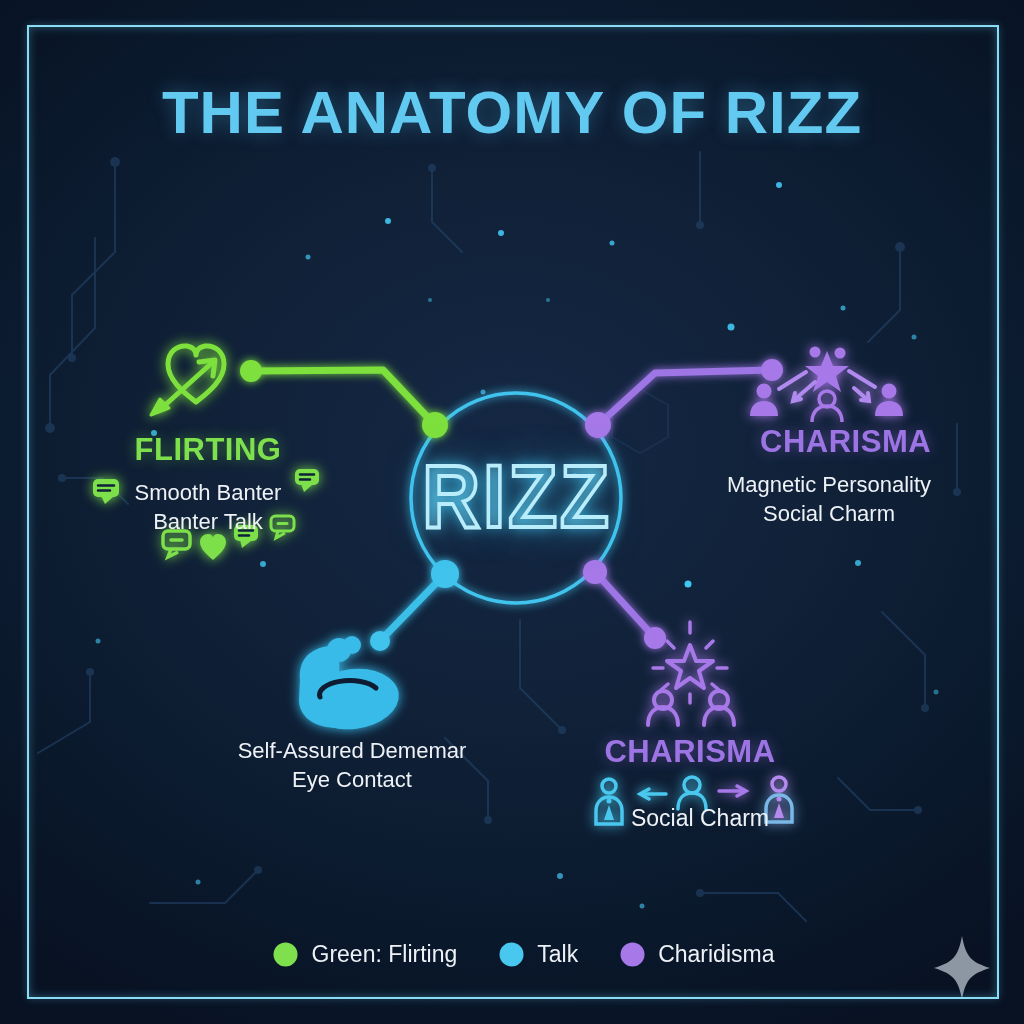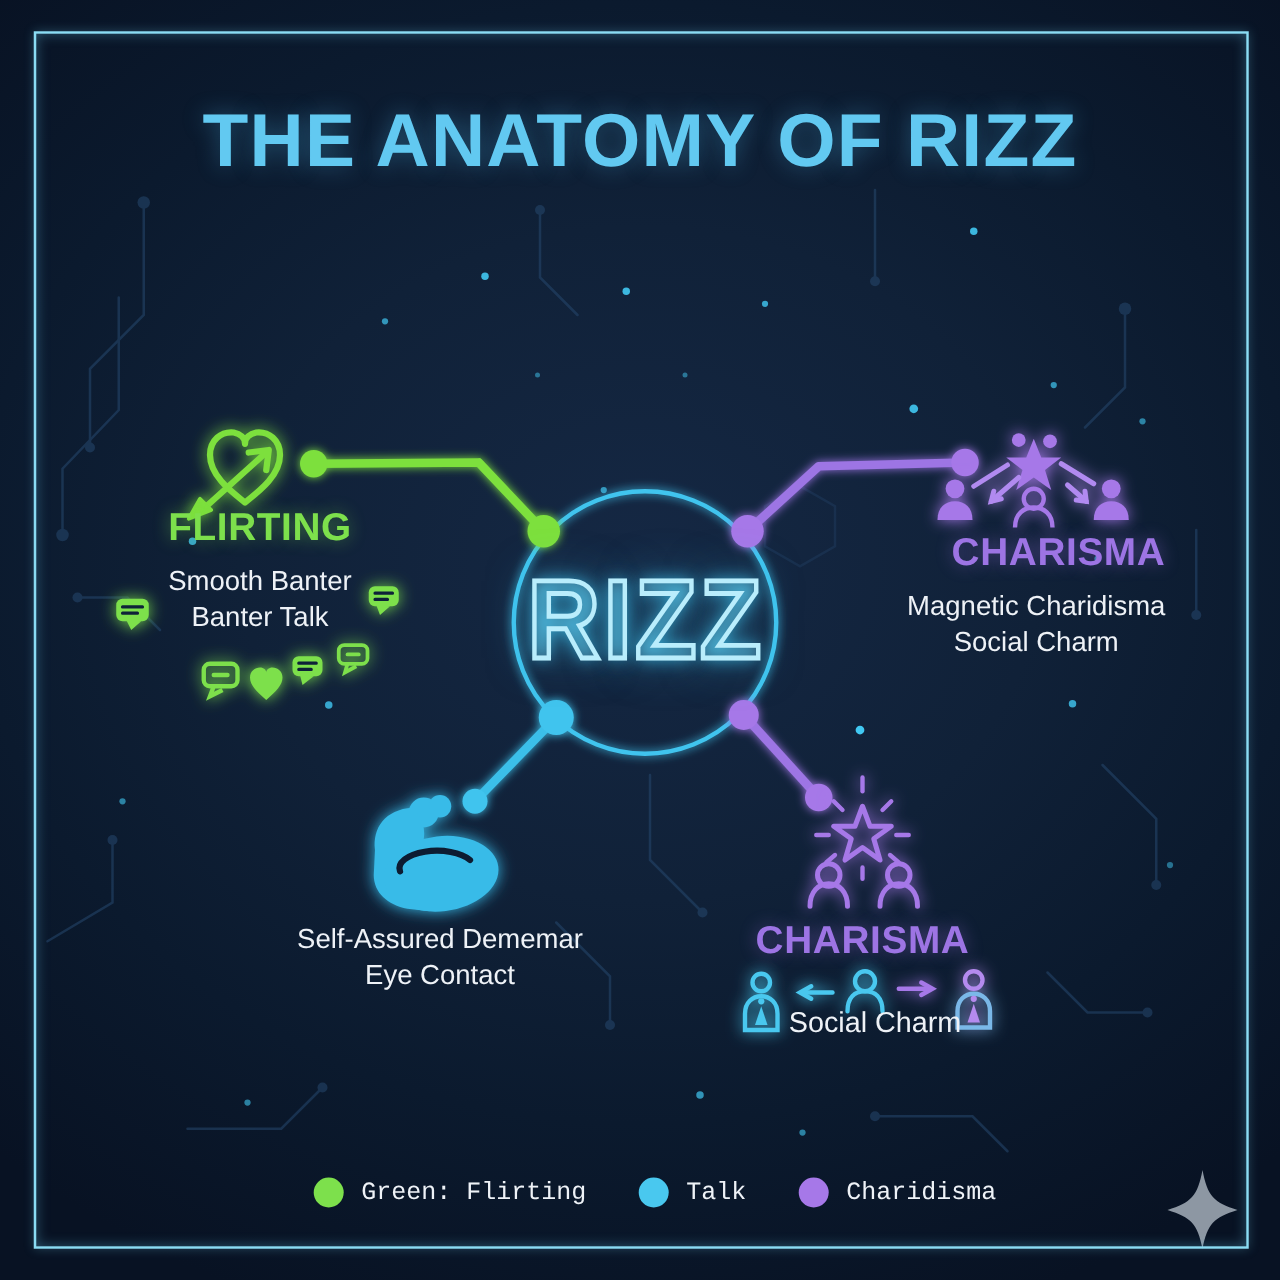--- a/index.html
+++ b/index.html
@@ -27,38 +27,38 @@
     -webkit-text-stroke:3.5px #b9edfc;
     text-shadow:0 0 14px rgba(64,198,242,.9),0 0 34px rgba(64,198,242,.5);
     white-space:nowrap;
   }
   .section{position:absolute;text-align:center;transform:translateX(-50%);white-space:nowrap;}
   .section .heading{font-weight:bold;font-size:31px;letter-spacing:.5px;margin-bottom:10px;}
   .section .sub{color:#eef2f7;font-size:22px;line-height:29px;font-weight:400;}
   .h-green{color:#7de04c;text-shadow:0 0 14px rgba(125,224,76,.45);}
   .h-purple{color:#9d74e4;text-shadow:0 0 14px rgba(157,116,228,.45);text-align:right;}
   .h-cyan{color:#3bbfe9;text-shadow:0 0 14px rgba(59,191,233,.45);}
-  .sec-flirting{left:208px;top:404px;}
+  .sec-flirting{left:208px;top:432px;}
   .sec-charisma-top{left:829px;top:424px;}
   .sec-confidence{left:352px;top:736px;}
   .sec-charisma-bottom{left:690px;top:734px;}
   .social-charm{
     position:absolute;left:700px;top:818px;transform:translate(-50%,-50%);
     color:#eef2f7;font-size:23px;white-space:nowrap;
   }
   .legend{
     position:absolute;left:524px;top:954px;transform:translate(-50%,-50%);
     display:flex;align-items:center;gap:42px;
   }
   .legend-item{display:flex;align-items:center;gap:14px;}
   .legend-dot{width:24px;height:24px;border-radius:50%;}
   .dot-0{background:#7de04c;}
   .dot-1{background:#49c8ef;}
   .dot-2{background:#a678e8;}
-  .legend-label{color:#eef2f7;font-size:20px;white-space:nowrap;font-family:Liberation Mono, monospace;}
+  .legend-label{color:#eef2f7;font-size:23px;white-space:nowrap;}
 </style>
 </head>
 <body>
 
 <div class="stage">
 
   <svg class="art" width="1024" height="1024" viewBox="0 0 1024 1024">
     <defs>
       <filter id="glow" x="-60%" y="-60%" width="220%" height="220%">
         <feGaussianBlur stdDeviation="4" result="b"></feGaussianBlur>
@@ -284,21 +284,21 @@
   <div class="rizz">RIZZ</div>
 
   <div class="section sec-flirting">
     <div class="heading h-green">FLIRTING</div>
     <div class="sub">Smooth Banter</div>
     <div class="sub">Banter Talk</div>
   </div>
 
   <div class="section sec-charisma-top">
     <div class="heading h-purple">CHARISMA</div>
-    <div class="sub">Magnetic Charidisma</div>
+    <div class="sub">Magnetic Personality</div>
     <div class="sub">Social Charm</div>
   </div>
 
   <div class="section sec-confidence">
     <div class="sub">Self-Assured Dememar</div>
     <div class="sub">Eye Contact</div>
   </div>
 
   <div class="section sec-charisma-bottom">
     <div class="heading h-purple">CHARISMA</div>

